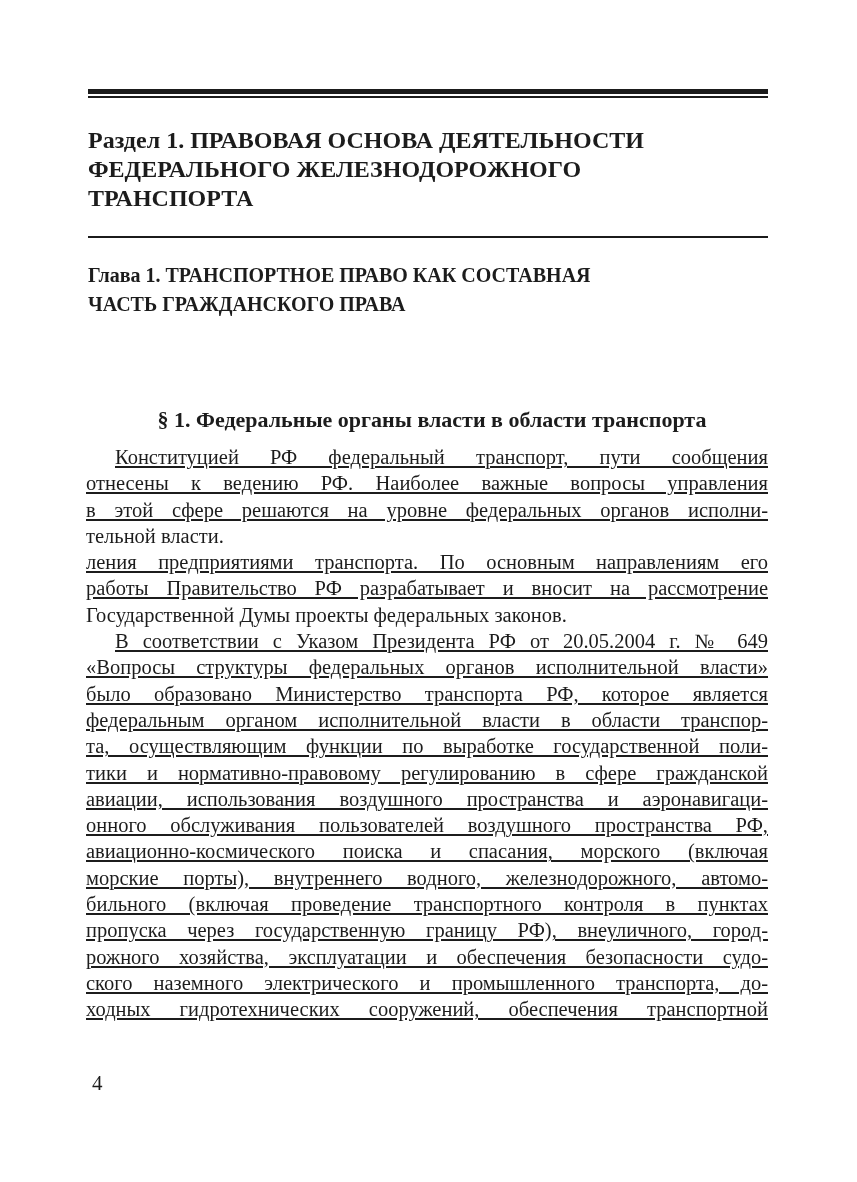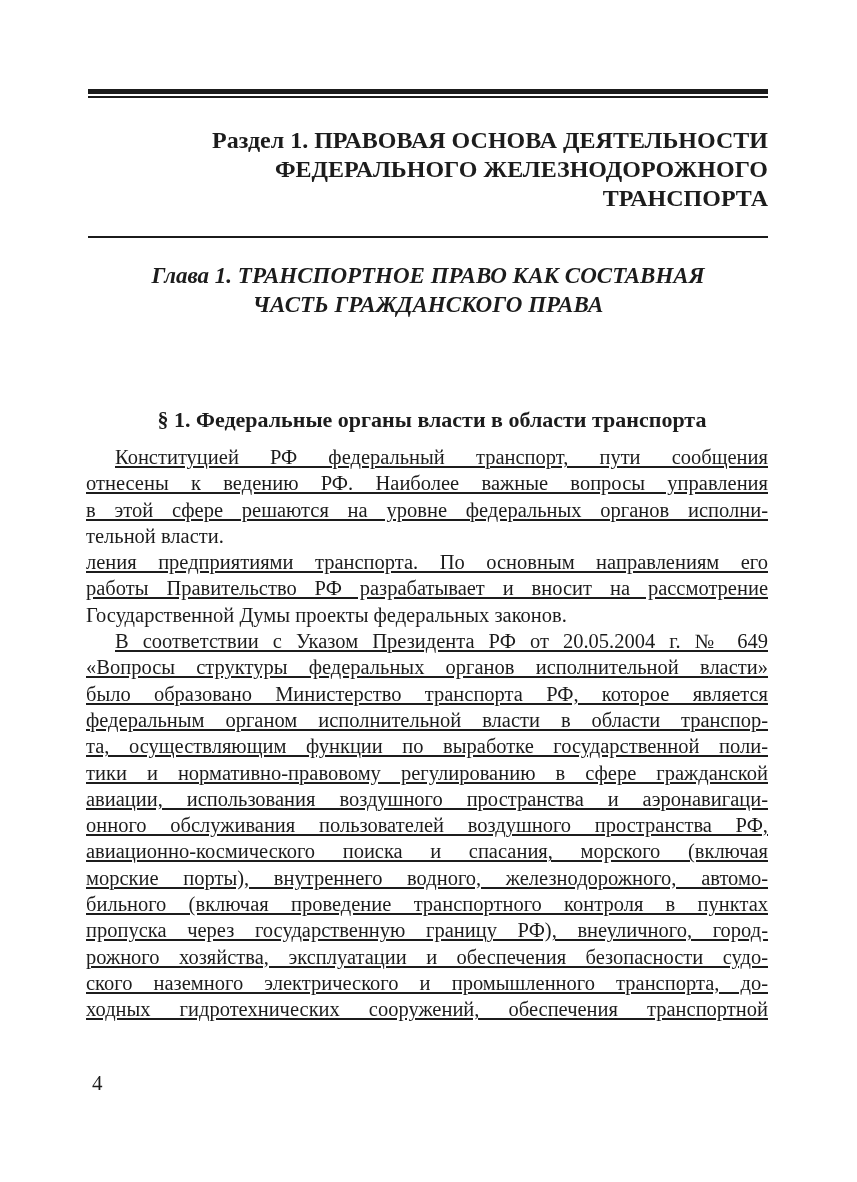--- a/index.html
+++ b/index.html
@@ -20,21 +20,21 @@
     top: 89px;
   }
   .rule-thick { height: 5px; background: #1b1b1b; }
   .rule-thin  { height: 2px; background: #1b1b1b; margin-top: 2px; }
   .section-title {
     position: absolute;
     left: 88px;
     width: 680px;
     top: 126px;
     margin: 0;
-    text-align: right;
+    text-align: left;
     font-size: 24px;
     font-weight: bold;
     line-height: 29px;
     white-space: pre-line;
   }
   .rule-single {
     position: absolute;
     left: 88px;
     width: 680px;
     top: 236px;
@@ -42,26 +42,25 @@
     background: #1b1b1b;
     border: none;
     margin: 0;
   }
   .chapter-title {
     position: absolute;
     left: 88px;
     width: 680px;
     top: 261px;
     margin: 0;
-    text-align: center;
-    font-size: 23px;
+    text-align: left;
+    font-size: 20px;
     font-weight: bold;
     line-height: 29px;
     white-space: pre-line;
-    font-style: italic;
   }
   .paragraph-title {
     position: absolute;
     left: 80px;
     width: 680px;
     top: 394px;
     margin: 12px;
     text-align: center;
     font-size: 22px;
     font-weight: bold;

